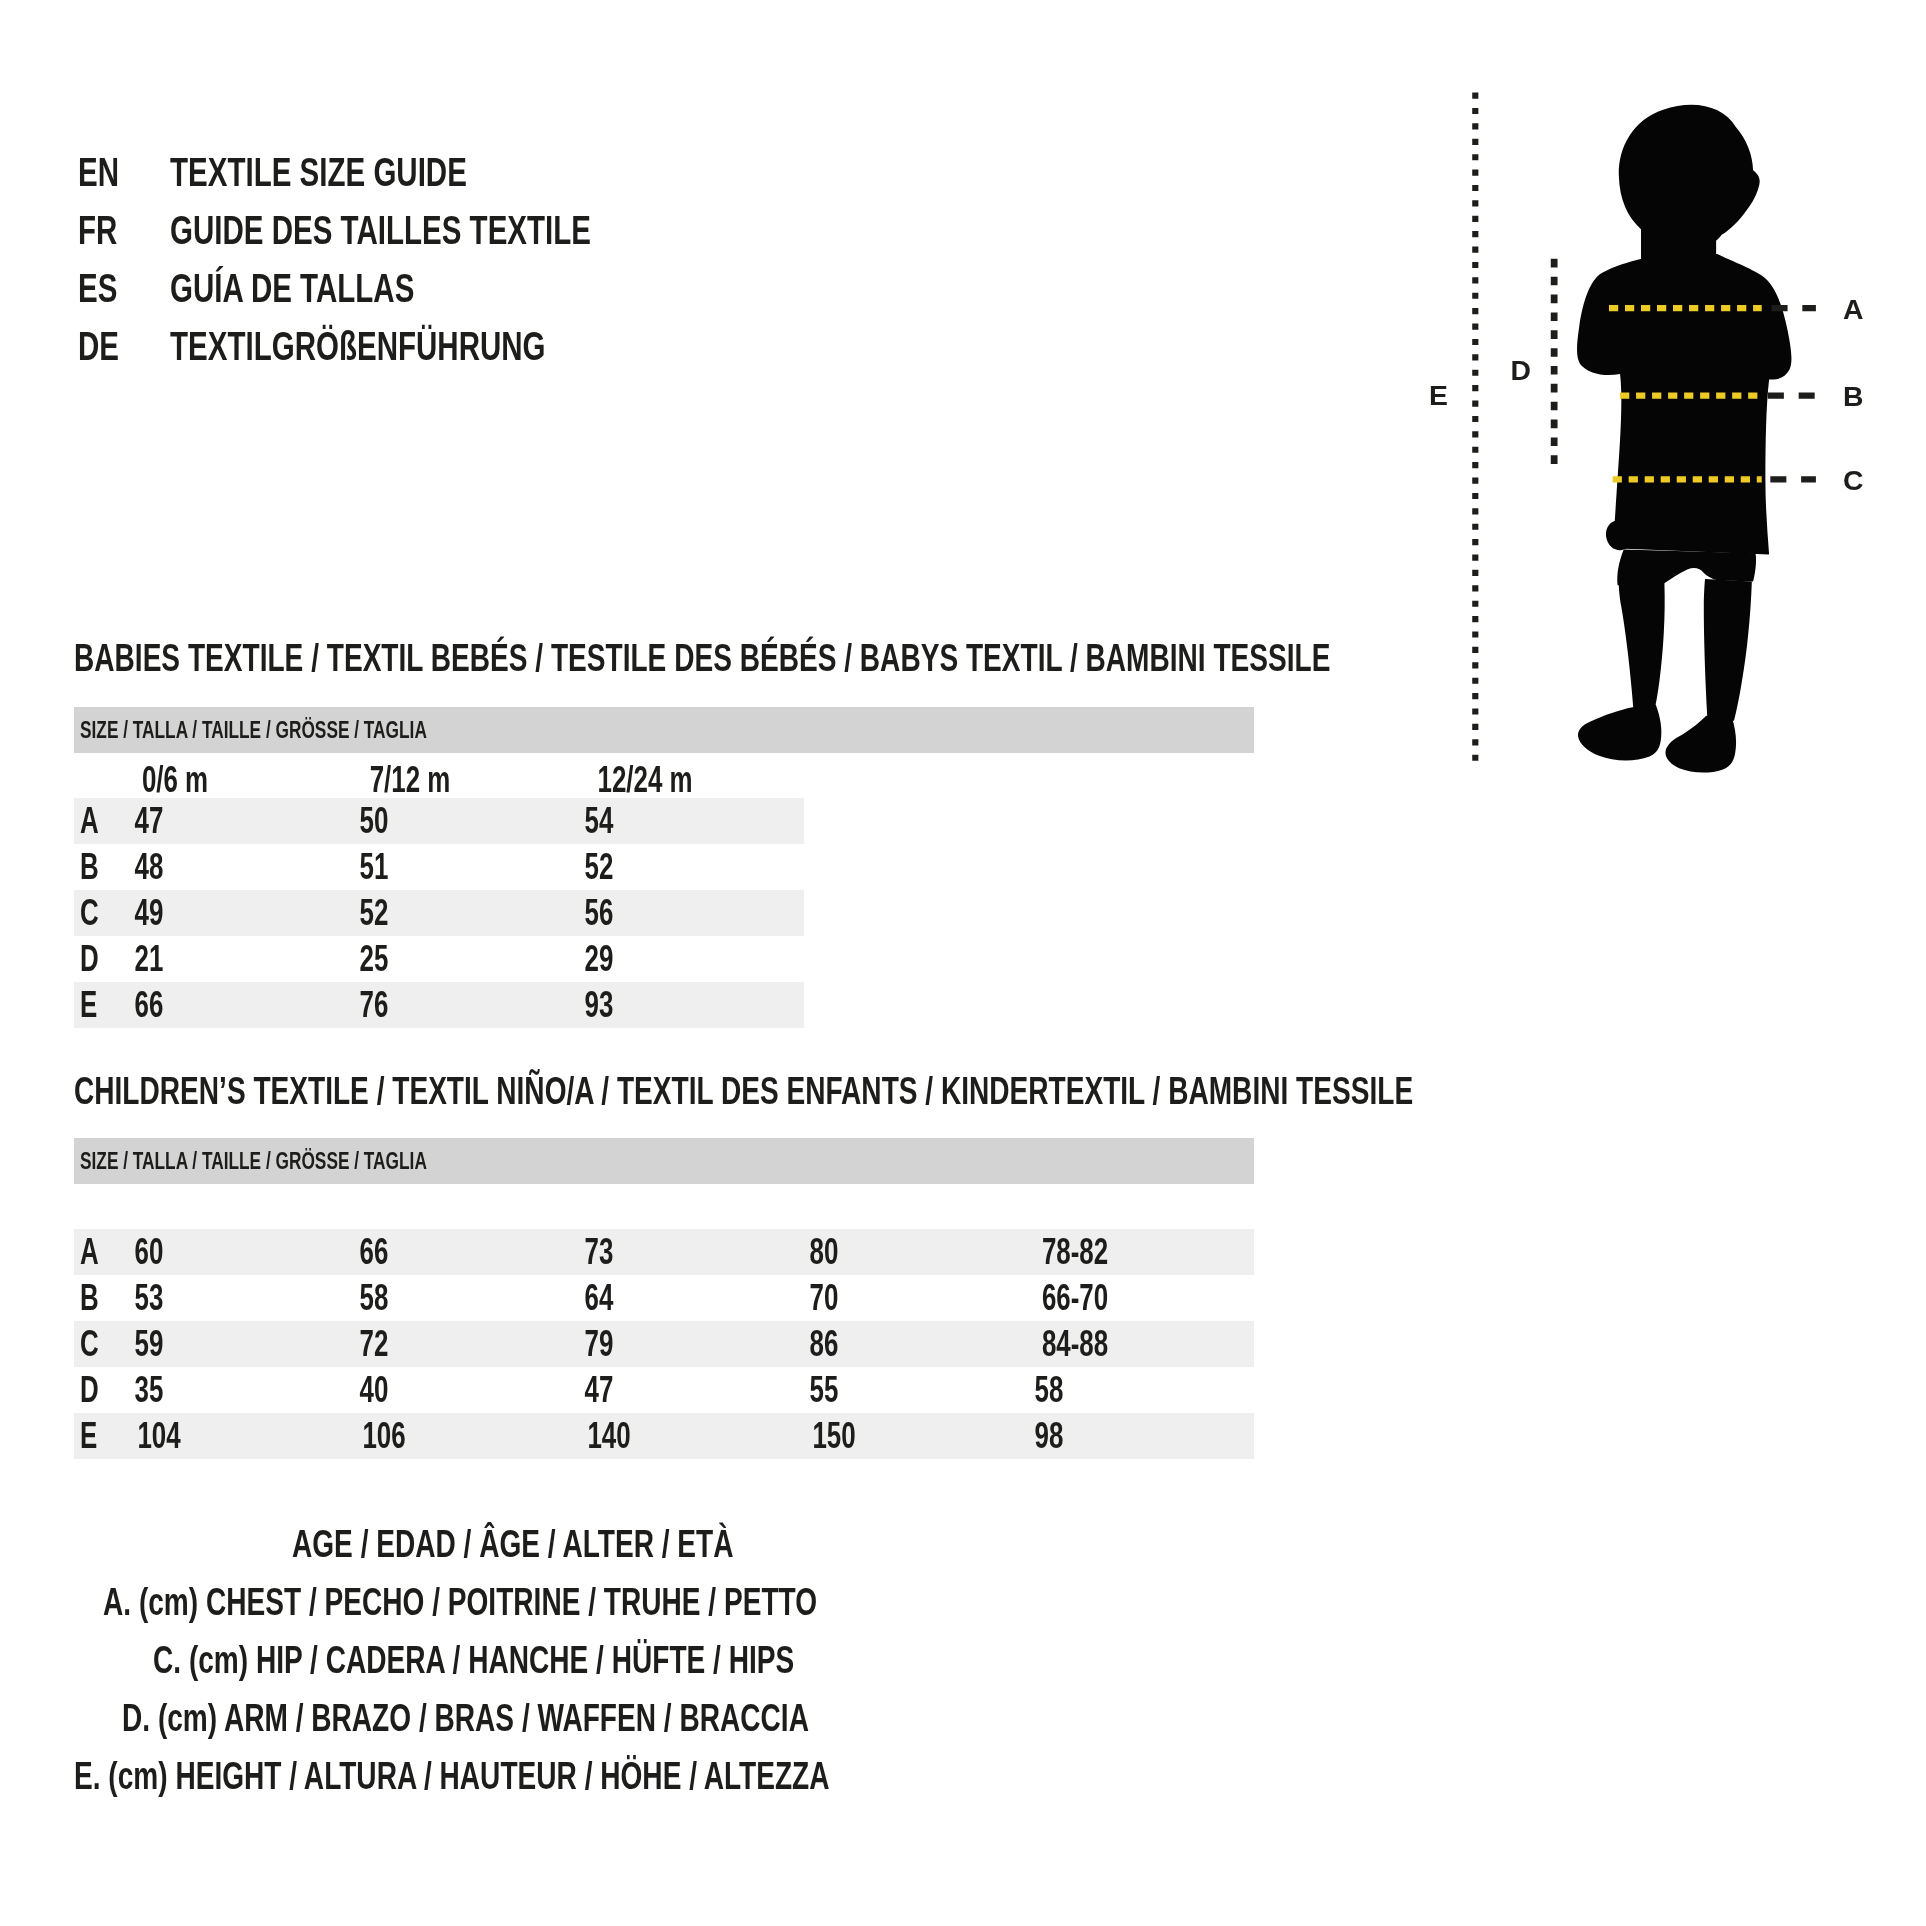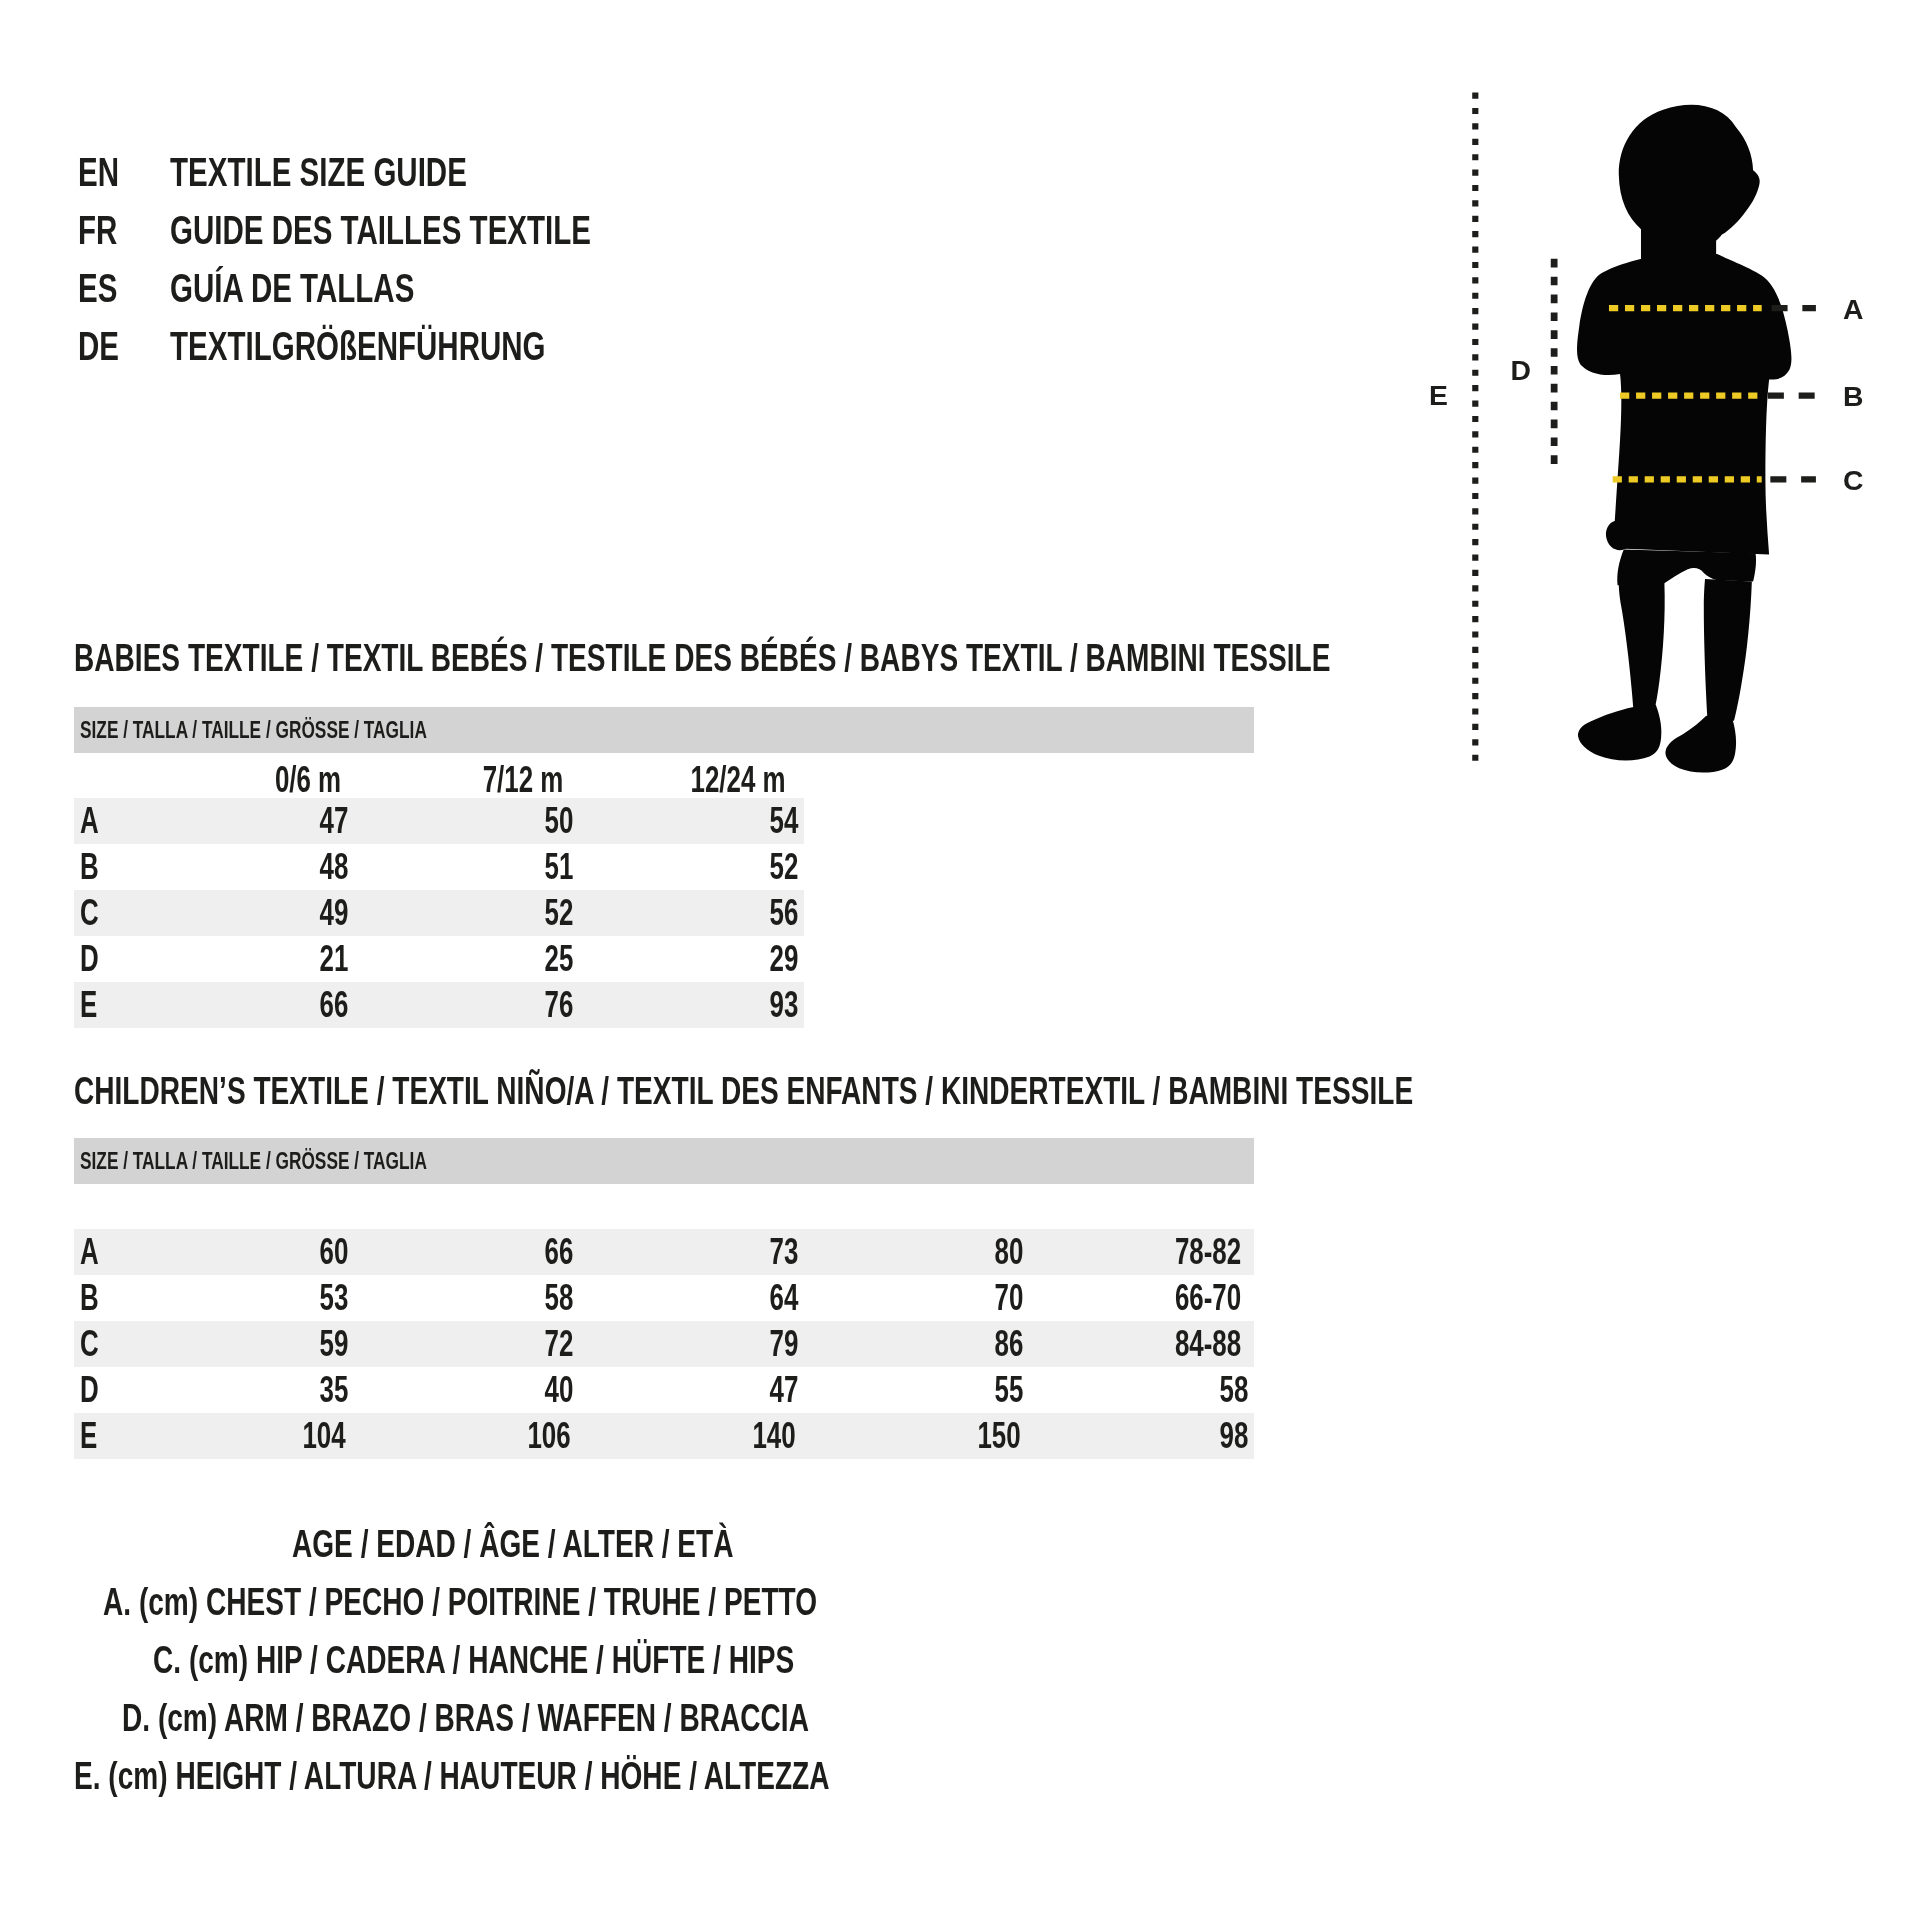--- a/index.html
+++ b/index.html
@@ -35,21 +35,21 @@
   .grid3{display:grid;grid-template-columns:55px repeat(3,225px);}
   .grid5{display:grid;grid-template-columns:55px repeat(5,225px);}
   .tbl-head-babies{top:757px;}
   .tbl-rows-babies{top:798px;}
   .tbl-head-children{top:1189px;}
   .tbl-rows-children{top:1229px;}
   .trow{display:grid;height:46px;}
   .trow.grid3{grid-template-columns:55px repeat(3,225px);}
   .trow.grid5{grid-template-columns:55px repeat(5,225px);}
   .trow.stripe{background:#efefef;}
-  .cell{display:flex;align-items:center;justify-content:flex-end;height:46px;}
+  .cell{display:flex;align-items:center;justify-content:flex-start;height:46px;}
   .cell.letter{justify-content:flex-start;padding-left:6.2px;}
   .tbl-head-row{height:46px;}
 
   
   .legend{position:absolute;left:74px;top:1515px;font-size:39px;}
   .legend-line{height:58px;display:flex;align-items:center;justify-content:center;}
 </style>
 </head>
 <body>
 

